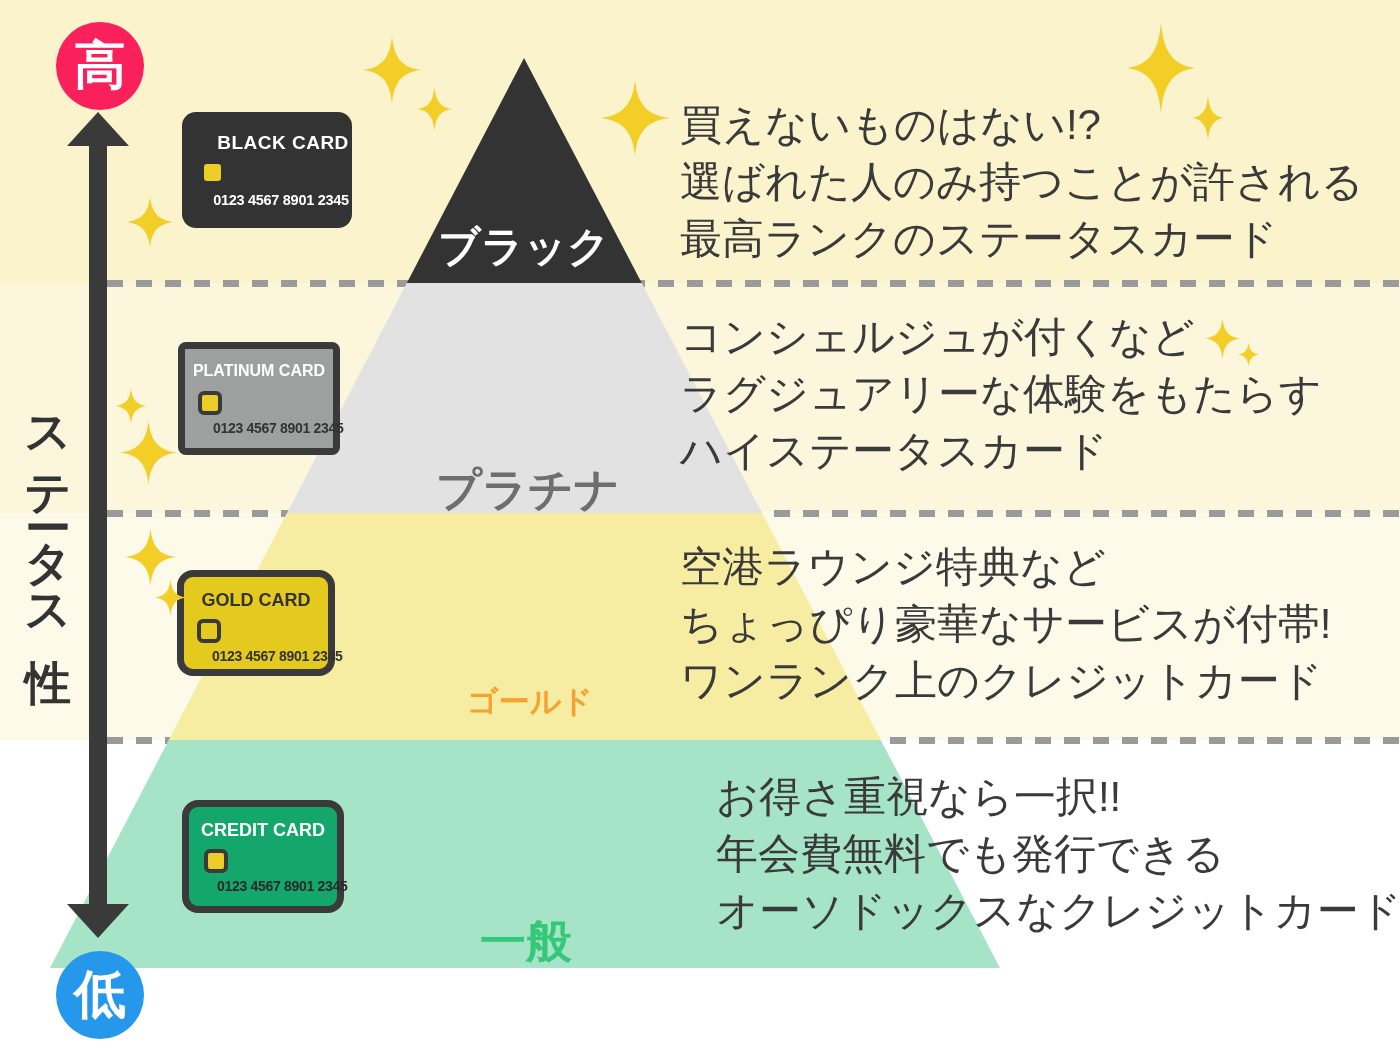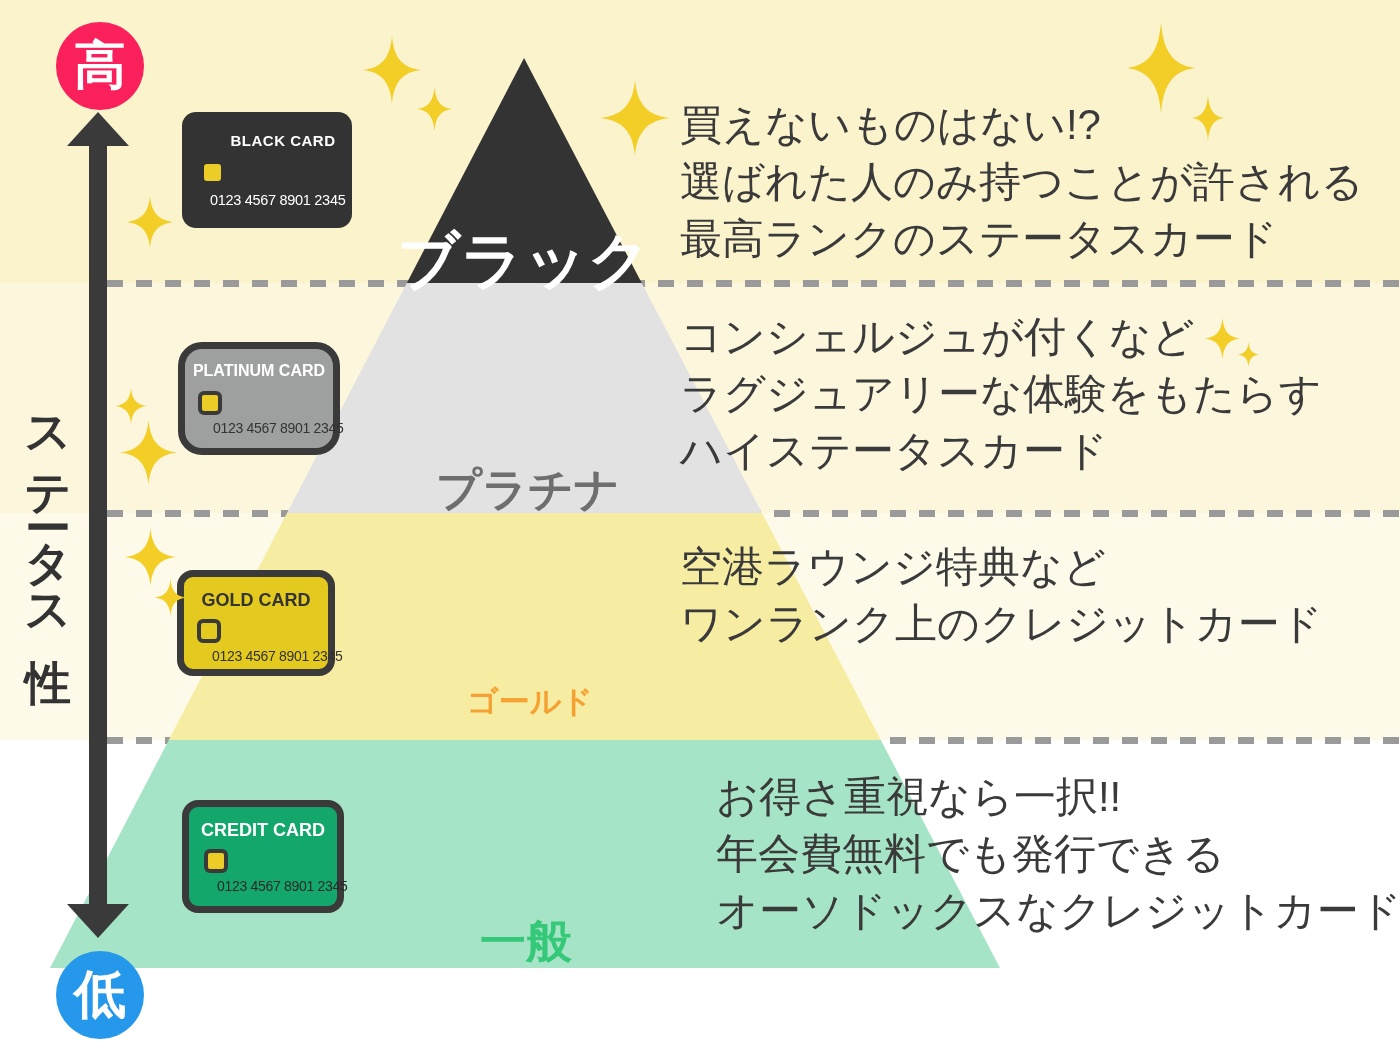--- a/index.html
+++ b/index.html
@@ -22,50 +22,50 @@
   .pyramid{position:absolute;left:50px;top:58px;width:950px;height:910px;
     clip-path:polygon(49.9% 0%,100% 100%,0% 100%);}
   .band{width:100%;}
   .band-black{height:225px;background:var(--band_black,#333);}
   .band-platinum{height:230px;background:var(--band_platinum,#e2e2e2);}
   .band-gold{height:227px;background:var(--band_gold,#f6eda2);}
   .band-general{height:228px;background:var(--band_general,#a5e4c6);}
 
   
   .tier-label{position:absolute;transform:translateX(-50%);font-weight:bold;white-space:nowrap;}
-  .tier-label-black{left:524px;top:219px;font-size:62px;color:var(--label_black,#fff);}
+  .tier-label-black{left:524px;top:219px;font-size:42px;color:var(--label_black,#fff);}
   .tier-label-platinum{left:528px;top:460px;font-size:45px;color:var(--label_platinum,#6e6e6e);}
   .tier-label-gold{left:530px;top:681px;font-size:31px;color:var(--label_gold,#f5a233);}
   .tier-label-general{left:526px;top:911px;font-size:46px;color:var(--label_general,#35c878);}
 
   
   .badge{position:absolute;width:88px;height:88px;border-radius:50%;color:#fff;
     font-size:52px;font-weight:bold;display:flex;align-items:center;justify-content:center;z-index:5;}
   .badge-high{left:56px;top:22px;background:var(--high_badge,#f9205c);}
   .badge-low{left:56px;top:951px;background:var(--low_badge,#2598ec);}
   .arrow-shaft{position:absolute;left:89px;top:138px;width:18px;height:774px;background:var(--arrow,#3a3a3a);}
   .arrow-head{position:absolute;width:0;height:0;border-left:31px solid transparent;border-right:31px solid transparent;}
   .arrow-head-up{left:67px;top:112px;border-bottom:34px solid var(--arrow,#3a3a3a);}
   .arrow-head-down{left:67px;top:904px;border-top:34px solid var(--arrow,#3a3a3a);}
   .axis-label{position:absolute;left:18px;top:388px;writing-mode:vertical-rl;
     font-size:46px;font-weight:bold;color:#333;letter-spacing:5px;}
 
   
   .card{position:absolute;box-sizing:border-box;}
   .card-label{position:absolute;left:0;right:0;text-align:center;font-weight:bold;white-space:nowrap;}
   .card-chip{position:absolute;box-sizing:content-box;}
-  .card-number{position:absolute;left:0;right:0;text-align:left;font-weight:normal;
+  .card-number{position:absolute;left:0;right:0;text-align:center;font-weight:bold;
     white-space:nowrap;letter-spacing:-0.3px;padding-left:28px;}
 
   .card-black{left:182px;top:112px;width:170px;height:116px;border-radius:14px;background:var(--card_black,#333);}
-  .card-black .card-label{top:20px;font-size:15px;color:#fff;letter-spacing:0.5px;margin-left:32px;}
+  .card-black .card-label{top:20px;font-size:19px;color:#fff;letter-spacing:0.5px;margin-left:32px;}
   .card-black .card-chip{left:22px;top:52px;width:17px;height:17px;border-radius:3px;background:var(--chip,#eccd27);}
   .card-black .card-number{top:80px;font-size:14.5px;color:#fff;}
 
-  .card-platinum{left:178px;top:342px;width:162px;height:113px;border-radius:24px;
+  .card-platinum{left:178px;top:342px;width:162px;height:113px;border-radius:8px;
     background:var(--card_platinum,#9ea0a0);border:7px solid #3a3a3a;}
   .card-platinum .card-label{top:13px;font-size:16px;color:#fff;}
   .card-platinum .card-chip{left:13px;top:42px;width:16px;height:16px;border-radius:6px;
     background:var(--chip,#eccd27);border:4px solid #3a3a3a;}
   .card-platinum .card-number{top:71px;font-size:14px;color:#333;}
 
   .card-gold{left:177px;top:570px;width:158px;height:106px;border-radius:16px;
     background:var(--card_gold,#e4c91f);border:7px solid #3a3a3a;}
   .card-gold .card-label{top:13px;font-size:18px;color:#333;}
   .card-gold .card-chip{left:13px;top:42px;width:16px;height:16px;border-radius:6px;
@@ -146,20 +146,21 @@
     <div>選ばれた人のみ持つことが許される</div>
     <div>最高ランクのステータスカード</div>
   </div>
   <div class="desc desc-platinum">
     <div>コンシェルジュが付くなど</div>
     <div>ラグジュアリーな体験をもたらす</div>
     <div>ハイステータスカード</div>
   </div>
   <div class="desc desc-gold">
     <div>空港ラウンジ特典など</div>
+    <div>ちょっぴり豪華なサービスが付帯!</div>
     <div>ワンランク上のクレジットカード</div>
   </div>
   <div class="desc desc-general">
     <div>お得さ重視なら一択!!</div>
     <div>年会費無料でも発行できる</div>
     <div>オーソドックスなクレジットカード</div>
   </div>
 
   <svg class="sparkle" style="left:363px;top:36px;width:58px;height:68px" viewBox="0 0 100 100" preserveAspectRatio="none">
       <path d="M50 0 C53 32 68 47 100 50 C68 53 53 68 50 100 C47 68 32 53 0 50 C32 47 47 32 50 0 Z"></path>

